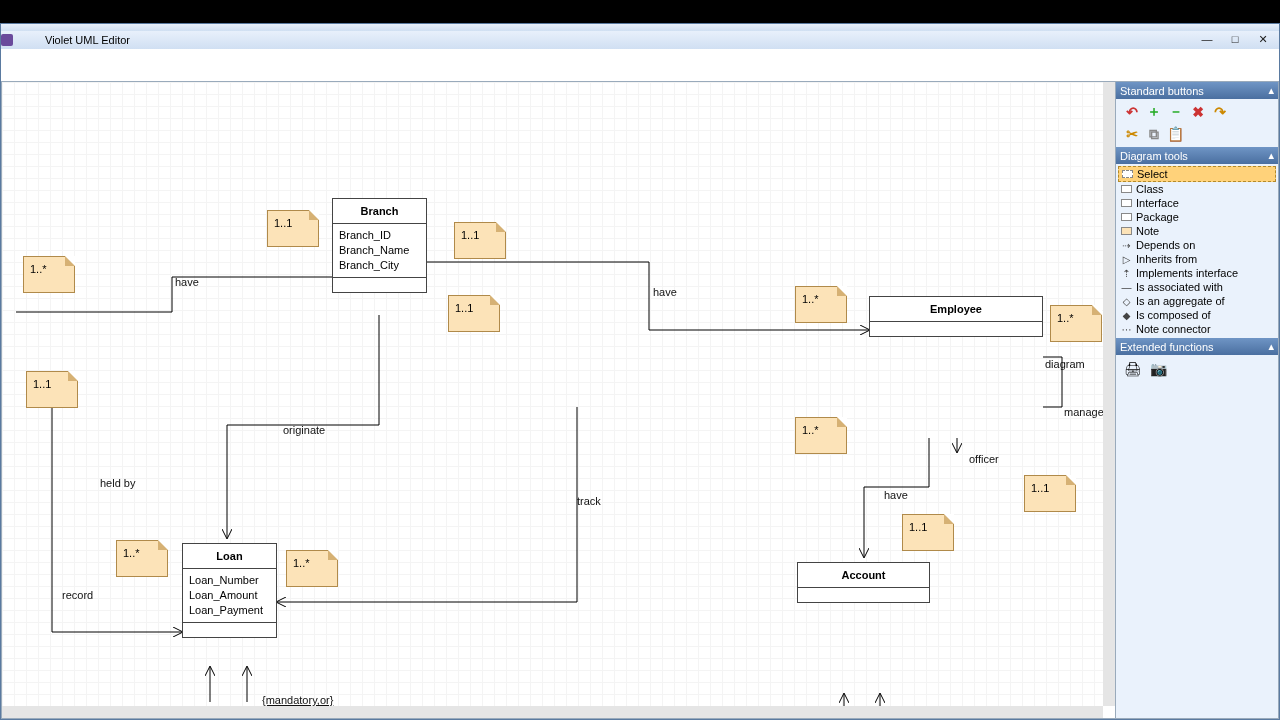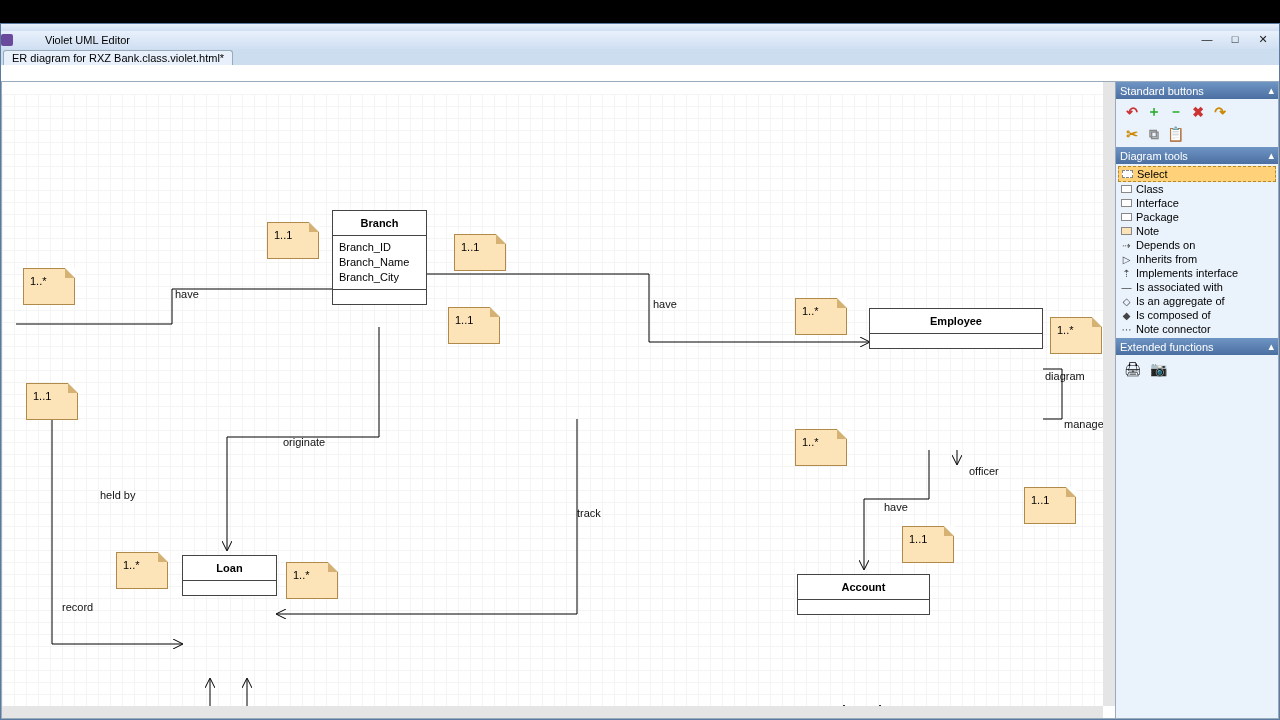--- a/index.html
+++ b/index.html
@@ -9,21 +9,21 @@
   .titlebar2 { height: 18px; background: linear-gradient(to bottom,#e8f0fb,#d0dff2); display:flex; align-items:center; position:relative;gap:28px;}
   .titlebar2 .title-icon { width:12px; height:12px; background:#6a4a9c; margin-right:4px; border-radius:2px; }
   .titlebar2 .winbtns { position:absolute; right:2px; top:0; display:flex; gap:0; }
   .titlebar2 .winbtns div { width:28px; height:16px; display:flex; align-items:center; justify-content:center; color:#222; }
   .menubar { height: 16px; background:#e8f0fb; display:flex; align-items:center; padding-left:2px; }
   .menubar span { padding:1px 6px; }
   .tabbar { height: 16px; background:#cdddf0; display:flex; align-items:flex-end; }
   .tab { background:#e8f0fb; border:1px solid #9ab; border-bottom:none; padding:1px 8px; margin-left:2px; border-radius:3px 3px 0 0; }
   .content { position:absolute; top:57px; left:0; right:0; bottom:0; display:flex; }
   .canvas-wrap { flex:1; position:relative; border:1px solid #9ab; background:#fff; overflow:hidden;}
-  .canvas { position:absolute; top:0; left:0; right:12px; bottom:12px; background-image: linear-gradient(#f4f4f4 1px, transparent 1px), linear-gradient(90deg,#f4f4f4 1px, transparent 1px); background-size:12px 12px;margin-top:12px; }
+  .canvas { position:absolute; top:0; left:0; right:12px; bottom:12px; background-image: linear-gradient(#f4f4f4 1px, transparent 1px), linear-gradient(90deg,#f4f4f4 1px, transparent 1px); background-size:12px 12px; }
   .vscroll { position:absolute; right:0; top:0; width:12px; bottom:12px; background:#e5e5e5;}
   .hscroll { position:absolute; left:0; bottom:0; right:12px; height:12px; background:#e5e5e5;}
   .sidepanel { width:163px; background:#e8f0fb; border:1px solid #9ab; border-left:none; display:flex; flex-direction:column; }
   .panel-hdr { background: linear-gradient(to bottom,#6f95c5,#4a6fa0); color:#fff; padding:2px 4px; display:flex; justify-content:space-between; align-items:center;}
   .panel-body { background:#eaf2fc; padding:2px; }
   .tool-row { display:flex; gap:6px; padding:3px 6px; flex-wrap:wrap;}
   .tool-row span { width:16px; height:16px; display:flex; align-items:center; justify-content:center; font-size:14px; font-weight:bold;}
   .tool-item { display:flex; align-items:center; gap:4px; padding:1px 3px; }
   .tool-item.selected { background:#ffd27a; border:1px dashed #b38a2a; }
   .tool-item .sw { width:11px; height:8px; border:1px solid #888; background:#fff;}
@@ -49,23 +49,20 @@
   <div class="titlebar"></div>
   <div class="titlebar2">
     <div class="title-icon"></div>
     <span>Violet UML Editor</span>
     <div class="winbtns">
       <div>—</div>
       <div>□</div>
       <div>✕</div>
     </div>
   </div>
-  <div class="tabbar">
-    <div class="tab">ER diagram for RXZ Bank.class.violet.html*</div>
-  </div>
 
   <div class="content">
     <div class="canvas-wrap">
       <div class="canvas">
 
         <svg class="conn" width="1108" height="640">
           <defs>
             <marker id="arr" markerWidth="10" markerHeight="10" refX="9" refY="5" orient="auto">
               <path d="M0,0 L10,5 L0,10" fill="none" stroke="#000"></path>
             </marker>
@@ -108,20 +105,25 @@
           <div class="cfoot"></div>
         </div>
 
         <div class="classbox" style="left:867px; top:214px; width:174px;">
           <div class="cname">Employee</div>
           <div class="cfoot"></div>
         </div>
 
         <div class="classbox" style="left:180px; top:461px; width:95px;">
           <div class="cname">Loan</div>
+          <div class="cattrs">
+            <div>Loan_Number</div>
+            <div>Loan_Amount</div>
+            <div>Loan_Payment</div>
+          </div>
           <div class="cfoot"></div>
         </div>
 
         <div class="classbox" style="left:795px; top:480px; width:133px;">
           <div class="cname">Account</div>
           <div class="cfoot"></div>
         </div>
 
         <div class="notebox" style="left:265px; top:128px; width:52px; height:37px;"><span>1..1</span></div>
         <div class="notebox" style="left:452px; top:140px; width:52px; height:37px;"><span>1..1</span></div>

